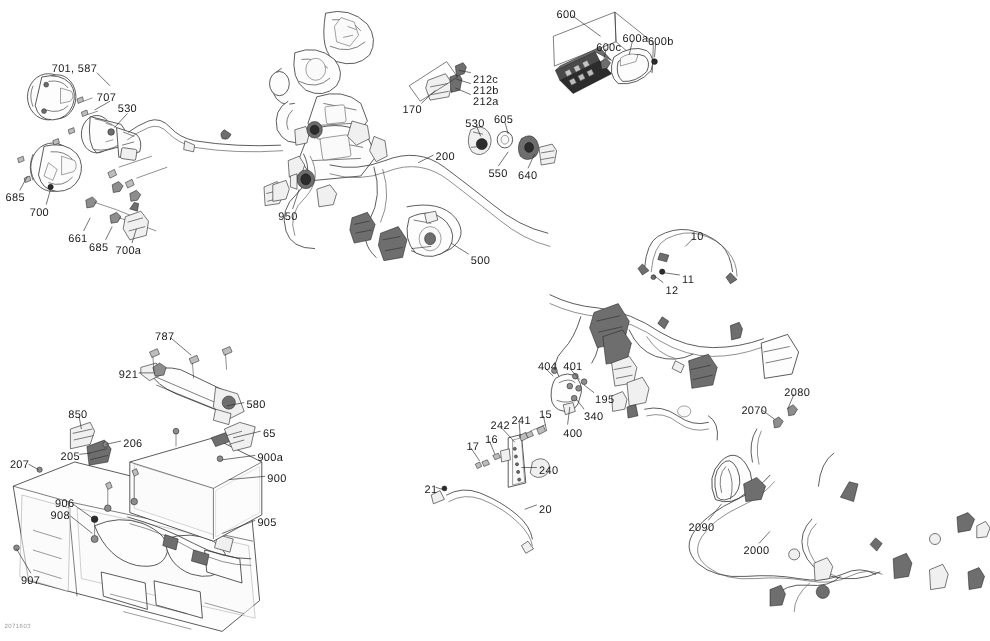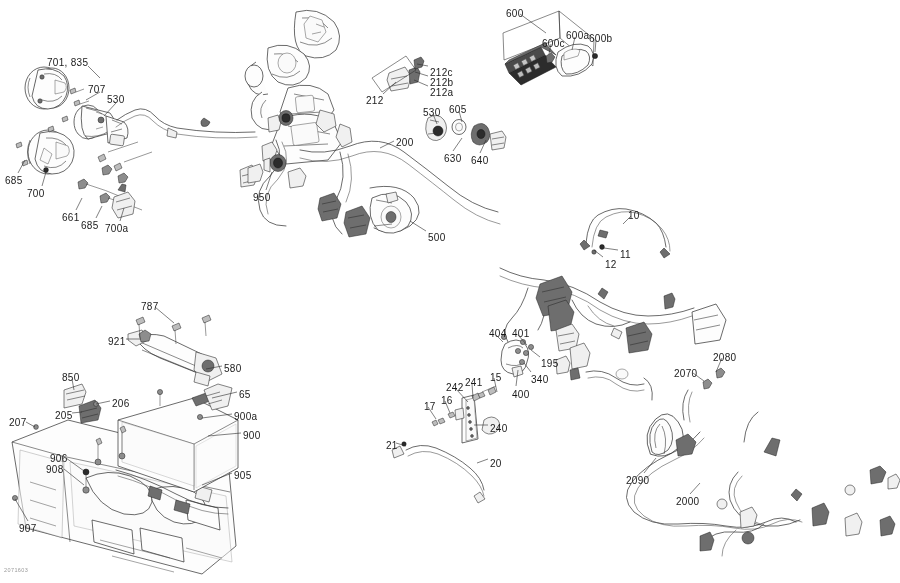--- a/index.html
+++ b/index.html
@@ -377,37 +377,37 @@
 
     <path d="M586,372 q16,-4 30,6 q14,10 28,6" class="wire"></path>
     <path d="M588,378 q16,-4 28,6 q14,10 28,6" class="wire2"></path>
     <path d="M578,368 l-8,2 l1,10 l9,-2 z" class="dk2"></path>
     <path d="M644,378 q10,6 8,22" class="wire"></path>
     <ellipse cx="622" cy="374" rx="6" ry="5" class="pale"></ellipse>
   </g>
 
 </svg>
 
-<div class="callout" style="left:47px;top:58px">701, 835</div>
+<div class="callout" style="left:47px;top:58px">701, 587</div>
 <div class="callout" style="left:88px;top:85px">707</div>
 <div class="callout" style="left:107px;top:95px">530</div>
 <div class="callout" style="left:5px;top:176px">685</div>
 <div class="callout" style="left:27px;top:189px">700</div>
 <div class="callout" style="left:62px;top:213px">661</div>
 <div class="callout" style="left:81px;top:221px">685</div>
 <div class="callout" style="left:105px;top:224px">700a</div>
 <div class="callout" style="left:253px;top:193px">950</div>
-<div class="callout" style="left:366px;top:96px">212</div>
+<div class="callout" style="left:366px;top:96px">170</div>
 <div class="callout" style="left:430px;top:88px">212a</div>
 <div class="callout" style="left:430px;top:78px">212b</div>
 <div class="callout" style="left:430px;top:68px">212c</div>
 <div class="callout" style="left:396px;top:138px">200</div>
 <div class="callout" style="left:423px;top:108px">530</div>
 <div class="callout" style="left:449px;top:105px">605</div>
-<div class="callout" style="left:444px;top:154px">630</div>
+<div class="callout" style="left:444px;top:154px">550</div>
 <div class="callout" style="left:471px;top:156px">640</div>
 <div class="callout" style="left:506px;top:9px">600</div>
 <div class="callout" style="left:542px;top:39px">600c</div>
 <div class="callout" style="left:566px;top:31px">600a</div>
 <div class="callout" style="left:589px;top:34px">600b</div>
 <div class="callout" style="left:428px;top:233px">500</div>
 <div class="callout" style="left:628px;top:211px">10</div>
 <div class="callout" style="left:620px;top:250px">11</div>
 <div class="callout" style="left:605px;top:260px">12</div>
 <div class="callout" style="left:674px;top:369px">2070</div>

